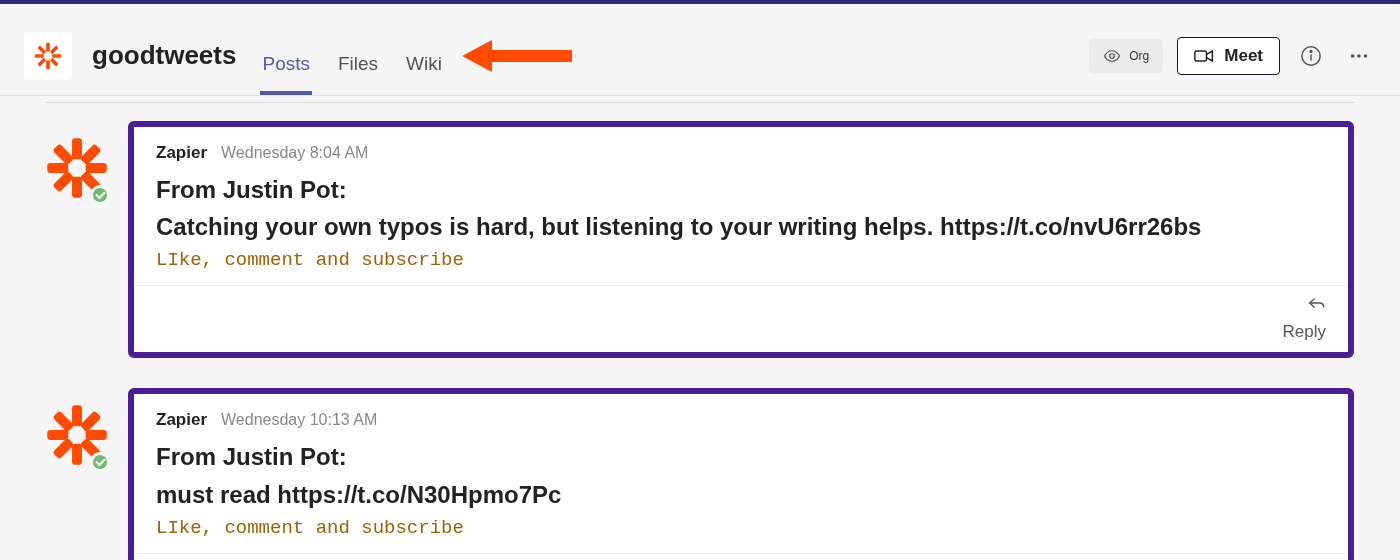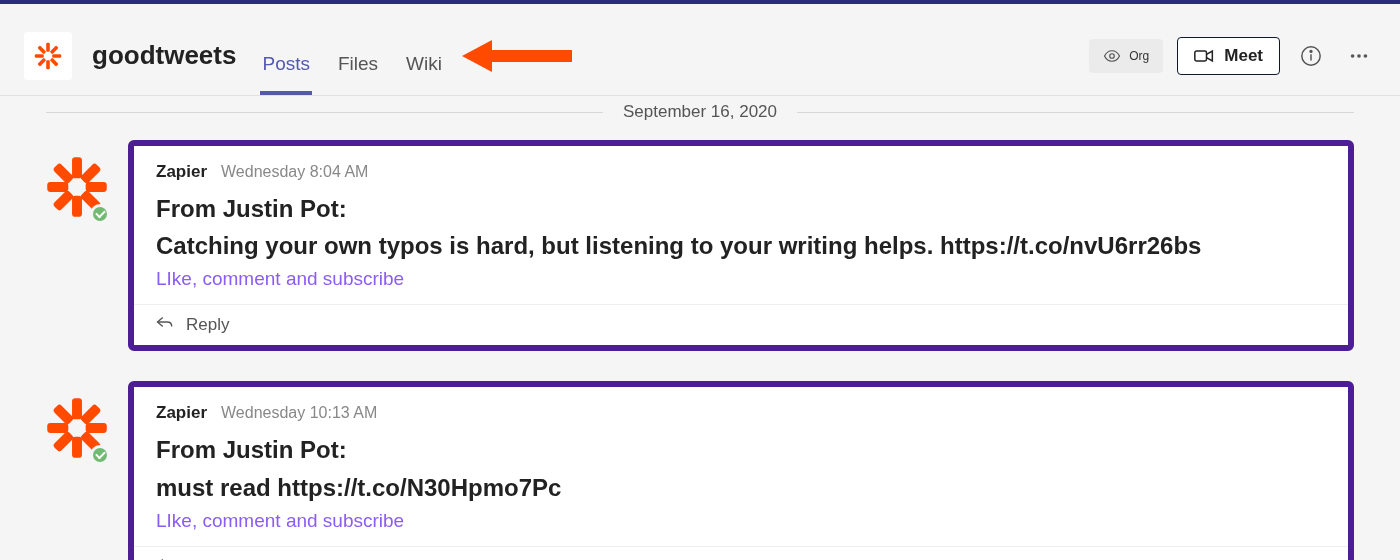--- a/index.html
+++ b/index.html
@@ -181,33 +181,35 @@
     color: #888;
   }
   .msg-line {
     font-size: 24px;
     color: #222;
     line-height: 1.55;
     font-weight: bold;
   }
   .link-line {
     font-size: 19px;
-    color: #8b5cf6;
+    color: #a16207;
     margin-top: 4px;
     cursor: pointer;
+    font-family: Liberation Mono, monospace;
   }
   .reply-bar {
     border-top: 1px solid #eee;
     padding: 10px 22px;
     display: flex;
-    align-items: flex-start;
+    align-items: flex-end;
     gap: 12px;
     color: #555;
     font-size: 17px;
     cursor: pointer;
+    flex-direction: column;
   }
   .reply-bar svg { width: 18px; height: 14px; flex-shrink: 0; }
 </style>
 </head>
 <body>
 
 <div class="header">
   <div class="channel-logo">
     <svg viewBox="0 0 100 100">
       <g fill="#ff4a00">
@@ -264,21 +266,20 @@
           <circle cx="12" cy="12" r="2"></circle>
           <circle cx="19" cy="12" r="2"></circle>
       </svg>
     </button>
   </div>
 </div>
 
 <div class="content">
   <div class="date-divider">
     <div class="line"></div>
-    <div class="date-text">September 16, 2020</div>
     <div class="line"></div>
   </div>
 
   <div class="post-row">
     <div class="avatar-wrap">
       <svg class="av" viewBox="0 0 100 100">
         <g fill="#ff4a00">
           <rect x="42" y="2" width="16" height="34" rx="5"></rect>
           <rect x="42" y="64" width="16" height="34" rx="5"></rect>
           <rect x="2" y="42" width="34" height="16" rx="5"></rect>

